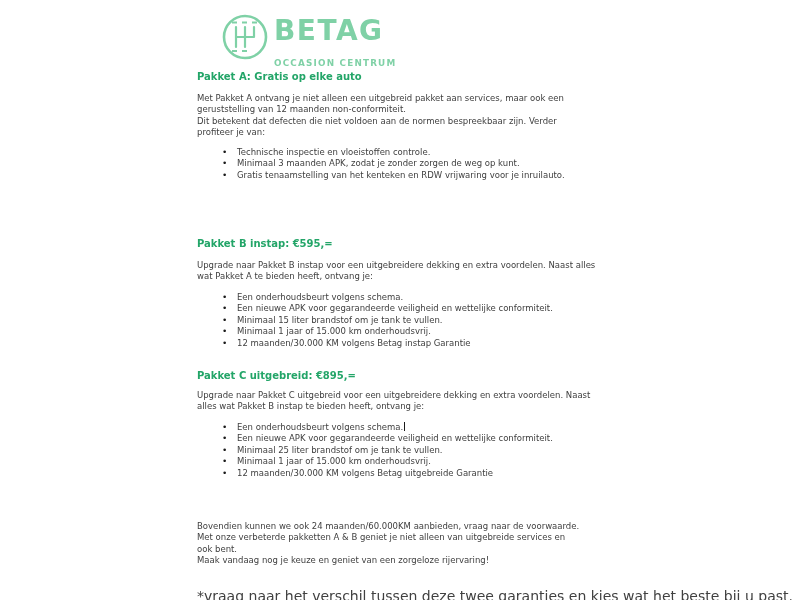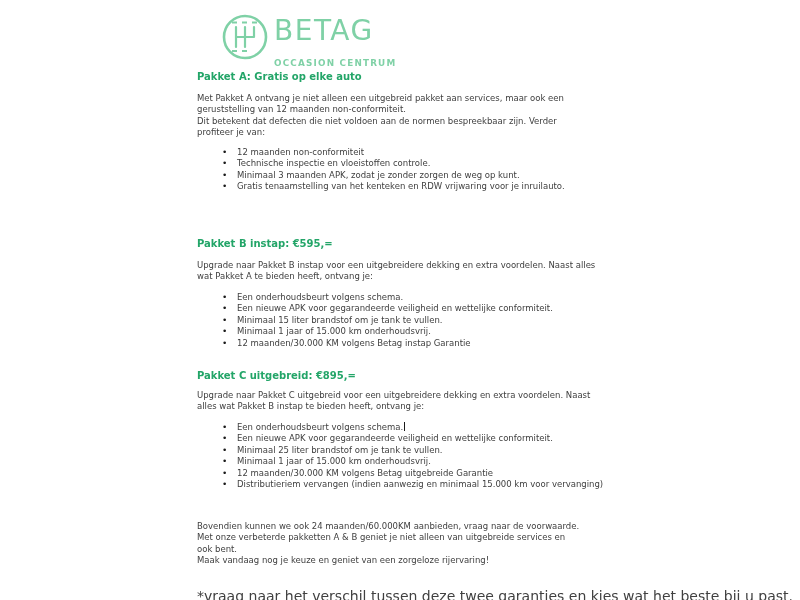--- a/index.html
+++ b/index.html
@@ -16,21 +16,21 @@
   ul.bullets li::before { content:"\2022"; position:absolute; left:25px; top:0; font-size:9px; color:#1a1a1a; }
 
   .caret { display:inline-block; width:1px; height:9px; background:#1a1a1a; margin-left:1px; vertical-align:-1px; }
 
   .logo { position:absolute; top:13px; left:221px; display:flex; align-items:flex-start; }
   .logo svg { width:48px; height:48px; flex:0 0 auto; }
   .ln  { stroke:var(--logo,#7fd1a6); stroke-width:2.6; fill:none; }
   .ln2 { stroke:var(--logo,#7fd1a6); stroke-width:2.2; fill:none; stroke-linecap:round; }
   .lbl { fill:var(--logo,#7fd1a6); }
   .logo-text { margin-left:5px; color:var(--logo,#7fd1a6); }
-  .brand { font-size:28px; font-weight:normal; letter-spacing:1.5px; line-height:27px; margin-top:4px; }
+  .brand { font-size:28px; font-weight:bold; letter-spacing:1.5px; line-height:27px; margin-top:4px; }
   .brand-sub { font-size:8.8px; font-weight:bold; letter-spacing:1.2px; margin-top:14px; }
 
   .footnote { font-size:14px; white-space:nowrap; }
 </style>
 </head>
 <body>
 
 <div>
 
   <header class="logo">
@@ -50,21 +50,20 @@
   </header>
 
   <h2 class="abs heading" style="top:71px">Pakket A: Gratis op elke auto</h2>
   <div class="abs para" style="top:93px">
     <div>Met Pakket A ontvang je niet alleen een uitgebreid pakket aan services, maar ook een</div>
     <div>geruststelling van 12 maanden non-conformiteit.</div>
     <div>Dit betekent dat defecten die niet voldoen aan de normen bespreekbaar zijn. Verder</div>
     <div>profiteer je van:</div>
   </div>
   <ul class="abs bullets" style="top:147px">
-    <li><span>12 maanden non-conformiteit</span></li>
     <li><span>Technische inspectie en vloeistoffen controle.</span></li>
     <li><span>Minimaal 3 maanden APK, zodat je zonder zorgen de weg op kunt.</span></li>
     <li><span>Gratis tenaamstelling van het kenteken en RDW vrijwaring voor je inruilauto.</span></li>
   </ul>
 
   <h2 class="abs heading" style="top:238px">Pakket B instap: €595,=</h2>
   <div class="abs para" style="top:260px">
     <div>Upgrade naar Pakket B instap voor een uitgebreidere dekking en extra voordelen. Naast alles</div>
     <div>wat Pakket A te bieden heeft, ontvang je:</div>
   </div>
@@ -80,21 +79,20 @@
   <div class="abs para" style="top:390px">
     <div>Upgrade naar Pakket C uitgebreid voor een uitgebreidere dekking en extra voordelen. Naast</div>
     <div>alles wat Pakket B instap te bieden heeft, ontvang je:</div>
   </div>
   <ul class="abs bullets" style="top:422px">
     <li><span>Een onderhoudsbeurt volgens schema.</span><span class="caret"></span></li>
     <li><span>Een nieuwe APK voor gegarandeerde veiligheid en wettelijke conformiteit.</span></li>
     <li><span>Minimaal 25 liter brandstof om je tank te vullen.</span></li>
     <li><span>Minimaal 1 jaar of 15.000 km onderhoudsvrij.</span></li>
     <li><span>12 maanden/30.000 KM volgens Betag uitgebreide Garantie</span></li>
-    <li><span>Distributieriem vervangen (indien aanwezig en minimaal 15.000 km voor vervanging)</span></li>
   </ul>
 
   <div class="abs closing" style="top:521px">
     <div>Bovendien kunnen we ook 24 maanden/60.000KM aanbieden, vraag naar de voorwaarde.</div>
     <div>Met onze verbeterde pakketten A &amp; B geniet je niet alleen van uitgebreide services en</div>
     <div>ook bent.</div>
     <div>Maak vandaag nog je keuze en geniet van een zorgeloze rijervaring!</div>
   </div>
 
   <div class="abs footnote" style="top:588px">*vraag naar het verschil tussen deze twee garanties en kies wat het beste bij u past.</div>

